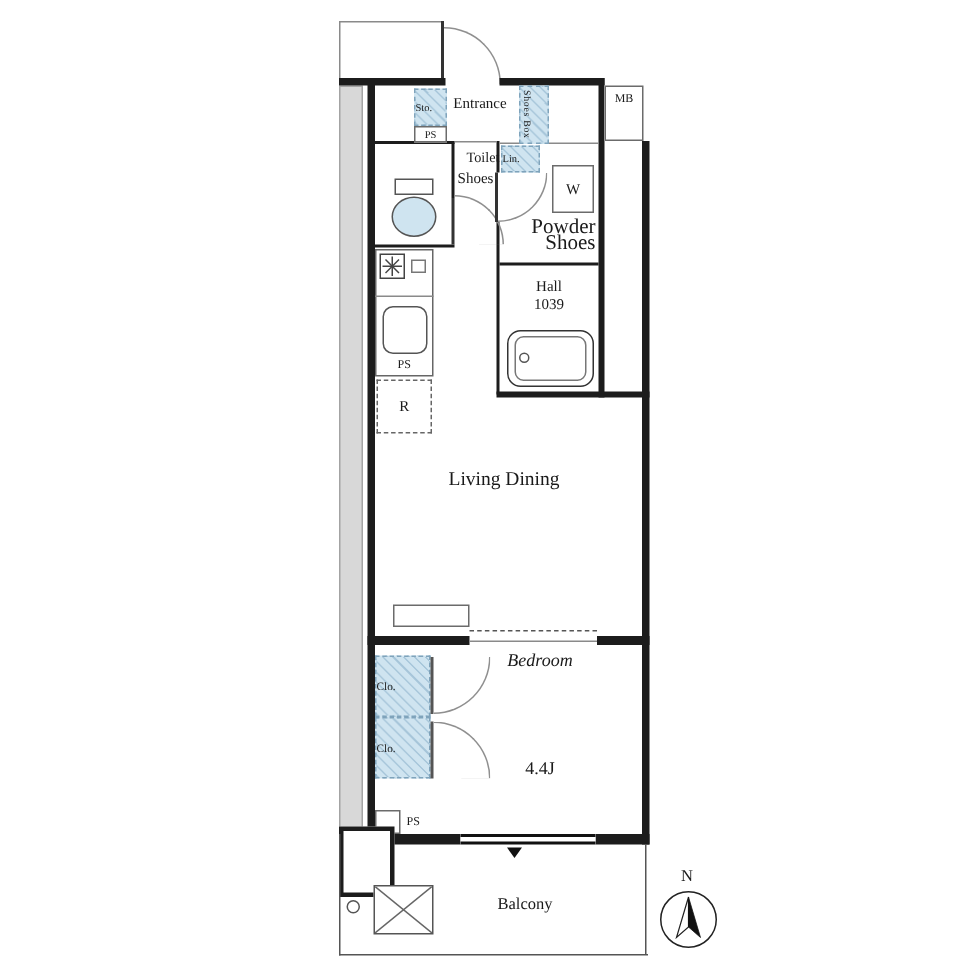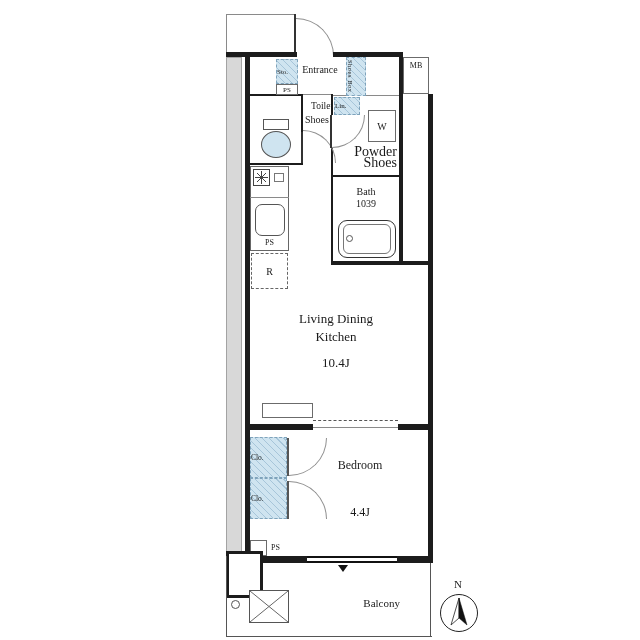--- a/index.html
+++ b/index.html
@@ -82,21 +82,21 @@
     <span class="s7">Lin.</span>
   </div>
   <div class="thinbox" style="left:368px; top:110px; width:28px; height:32px;">
     <span class="s10">W</span>
   </div>
   <div class="lbl c s9" style="left:333px; top:144px; width:64px;">Powder</div>
   <div class="lbl c s9" style="left:333px; top:155px; width:64px;">Shoes</div>
   <div class="abs" style="left:330px; top:115px; width:2px; height:33px; background:#333;"></div>
   <div class="arc arc-br" style="left:332px; top:115px; width:33px; height:33px;"></div>
 
-  <div class="lbl c s10" style="left:335px; top:186px; width:62px;">Bath</div>
+  <div class="lbl c s10" style="left:335px; top:186px; width:62px;">Hall</div>
   <div class="lbl c s10" style="left:335px; top:198px; width:62px;">1039</div>
   <div class="abs" style="left:338px; top:220px; width:58px; height:38px; border:1.5px solid #333; border-radius:9px;"></div>
   <div class="abs" style="left:343px; top:224px; width:48px; height:30px; border:1px solid #777; border-radius:6px;"></div>
   <div class="abs round" style="left:346px; top:235px; width:7px; height:7px; border:1px solid #555; background:#fff;"></div>
 
   <div class="abs" style="left:250px; top:166px; width:39px; height:85px; border:1px solid #666; background:#fff;"></div>
   <div class="line" style="left:250px; top:197px; width:39px; height:1px;"></div>
   <div class="abs" style="left:253px; top:169px; width:17px; height:17px; border:1px solid #444;">
     <svg width="15" height="15" viewBox="0 0 15 15">
       <g stroke="#444" stroke-width="1">
@@ -108,41 +108,39 @@
     </svg>
   </div>
   <div class="abs" style="left:274px; top:173px; width:10px; height:9px; border:1px solid #777;"></div>
   <div class="abs" style="left:255px; top:204px; width:30px; height:32px; border:1px solid #555; border-radius:7px;"></div>
   <div class="lbl c s8" style="left:250px; top:239px; width:39px;">PS</div>
   <div class="dashbox" style="left:251px; top:253px; width:37px; height:36px;">
     <span class="s10">R</span>
   </div>
 
   <div class="lbl c s13" style="left:276px; top:312px; width:120px;">Living Dining</div>
-  <div class="lbl c s13" style="left:276px; top:330px; width:120px;">Kitchen</div>
-  <div class="lbl c s13" style="left:276px; top:356px; width:120px;">10.4J</div>
 
   <div class="thinbox" style="left:262px; top:403px; width:51px; height:15px;"></div>
   <div class="wall" style="left:245px; top:424px; width:68px; height:6px;"></div>
   <div class="wall" style="left:398px; top:424px; width:35px; height:6px;"></div>
   <div class="abs" style="left:313px; top:420px; width:85px; height:0; border-top:1.5px dashed #555;"></div>
   <div class="line" style="left:313px; top:427px; width:85px; height:1px;"></div>
 
   <div class="bluebox" style="left:250px; top:437px; width:37px; height:41px;">
     <span class="s75">Clo.</span>
   </div>
   <div class="bluebox" style="left:250px; top:478px; width:37px; height:41px;">
     <span class="s75">Clo.</span>
   </div>
   <div class="abs" style="left:287px; top:438px; width:2px; height:38px; background:#555;"></div>
   <div class="abs" style="left:287px; top:481px; width:2px; height:38px; background:#555;"></div>
   <div class="arc arc-br" style="left:289px; top:438px; width:38px; height:38px;"></div>
   <div class="arc arc-tr" style="left:289px; top:481px; width:38px; height:38px;"></div>
 
-  <div class="lbl c s12" style="left:310px; top:459px; width:100px;">Bedroom</div>
+  <div class="lbl c s12" style="left:310px; top:434px; width:100px;font-style:italic;">Bedroom</div>
   <div class="lbl c s12" style="left:310px; top:506px; width:100px;">4.4J</div>
 
   <div class="thinbox" style="left:250px; top:540px; width:17px; height:16px;"></div>
   <div class="lbl s8" style="left:271px; top:544px;">PS</div>
 
   <div class="wall" style="left:245px; top:556px; width:62px; height:7px;"></div>
   <div class="wall" style="left:397px; top:556px; width:36px; height:7px;"></div>
   <div class="abs" style="left:307px; top:556px; width:90px; height:7px; background:#fff; border-top:2px solid #111; border-bottom:2px solid #111;"></div>
   <div class="abs" style="left:338px; top:565px; width:0; height:0; border-left:5px solid transparent; border-right:5px solid transparent; border-top:7px solid #111;"></div>
 
@@ -150,21 +148,21 @@
   <div class="line" style="left:226px; top:556px; width:1px; height:81px; background:#555;"></div>
   <div class="line" style="left:226px; top:636px; width:206px; height:1px; background:#555;"></div>
   <div class="line" style="left:430px; top:563px; width:1px; height:73px; background:#555;"></div>
   <div class="abs round" style="left:231px; top:600px; width:9px; height:9px; border:1px solid #555; background:#fff;"></div>
   <div class="abs" style="left:249px; top:590px; width:40px; height:33px; border:1px solid #555; background:#fff;">
     <svg width="38" height="31" viewBox="0 0 38 31">
       <line x1="0" y1="0" x2="38" y2="31" stroke="#666" stroke-width="1"></line>
       <line x1="38" y1="0" x2="0" y2="31" stroke="#666" stroke-width="1"></line>
     </svg>
   </div>
-  <div class="lbl c s11" style="left:300px; top:597px; width:100px;text-align:right;">Balcony</div>
+  <div class="lbl c s11" style="left:300px; top:597px; width:100px;">Balcony</div>
 
   <div class="lbl c s11" style="left:441px; top:578px; width:34px;">N</div>
   <div class="abs round" style="left:440px; top:594px; width:38px; height:38px; border:1.2px solid #222;">
     <svg width="36" height="36" viewBox="0 0 36 36">
       <polygon points="18,3 10,30 18,23" fill="#ffffff" stroke="#222" stroke-width="0.8"></polygon>
       <polygon points="18,3 26,30 18,23" fill="#111111" stroke="#111" stroke-width="0.5"></polygon>
     </svg>
   </div>
 
 </div>

